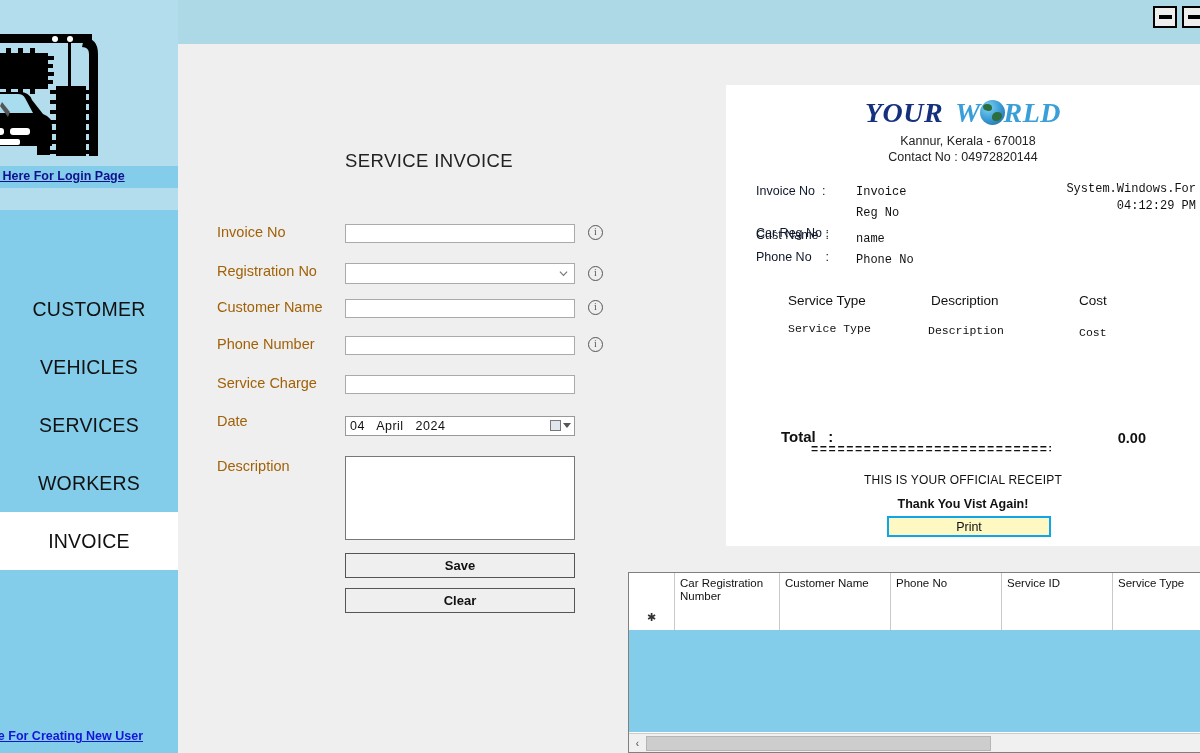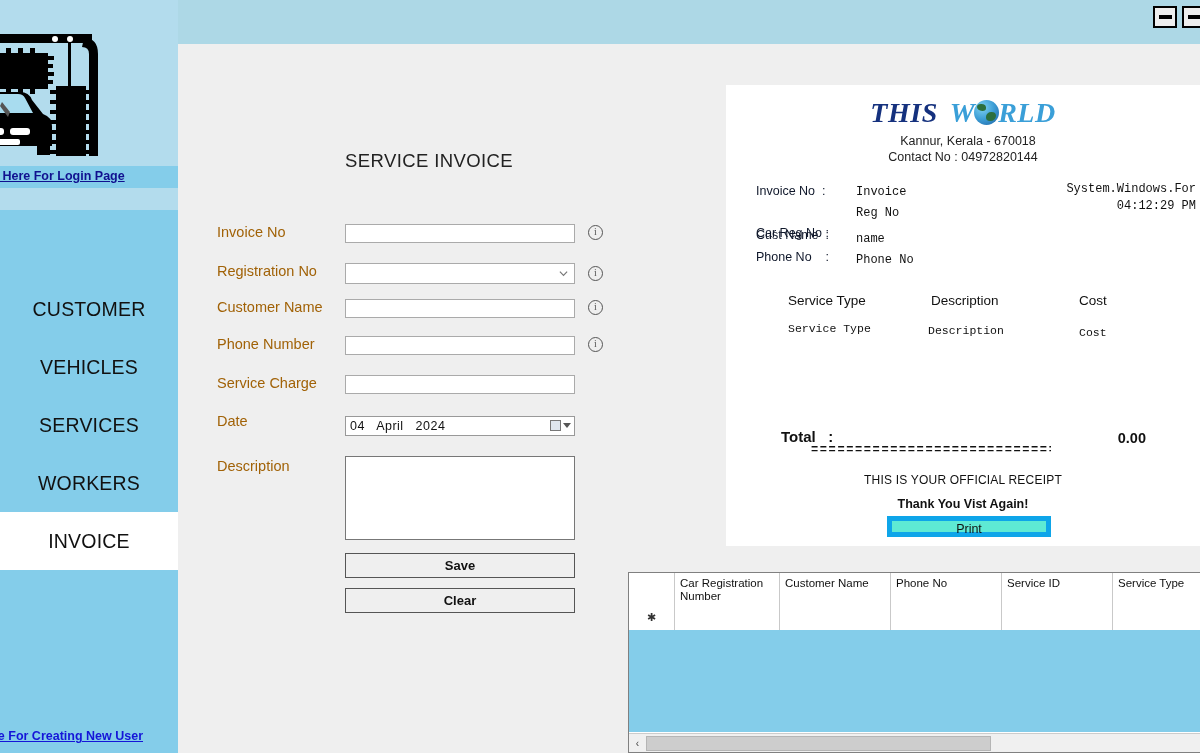--- a/index.html
+++ b/index.html
@@ -321,22 +321,22 @@
     letter-spacing: 0.2px;
   }
   .thanks {
     position: absolute; left: 0; top: 412px;
     width: 474px; text-align: center;
     font-size: 12.5px; font-weight: bold; color: #111;
   }
   .print-btn {
     position: absolute; left: 161px; top: 431px;
     width: 164px; height: 21px;
-    background: #5eead4;
-    border: 5px solid #0ea5e9;
+    background: #fef9c3;
+    border: 2px solid #0ea5e9;
     box-sizing: border-box;
     font-family: "Liberation Sans", sans-serif;
     font-size: 12.5px;
     color: #111;
     cursor: pointer;
   }
 
   
   .grid {
     position: absolute; left: 628px; top: 572px;
@@ -564,21 +564,21 @@
     <div class="flabel">Description</div>
   </div>
   <div class="descbox"></div>
 
   <button class="btn" id="save-btn">Save</button>
   <button class="btn" id="clear-btn">Clear</button>
 
   <div class="receipt">
 
     <div class="logo-wrap">
-      <span class="logo-text"><span class="lg-dark">THIS</span><span style="display:inline-block;width:12px"></span><span class="lg-light">W</span><span class="globe"></span><span class="lg-light">RLD</span></span>
+      <span class="logo-text"><span class="lg-dark">YOUR</span><span style="display:inline-block;width:12px"></span><span class="lg-light">W</span><span class="globe"></span><span class="lg-light">RLD</span></span>
     </div>
     <div class="addr">Kannur, Kerala - 670018</div>
     <div class="addr2">Contact No : 04972820144</div>
 
     <div class="rlbl" style="left:30px; top:99px;">Invoice No  :</div>
     <div class="rval" style="left:130px; top:100px;">Invoice</div>
 
     <div class="rlbl" style="left:30px; top:121px;margin-top:20px;">Car Reg No :</div>
     <div class="rval" style="left:130px; top:121px;">Reg No</div>
 

